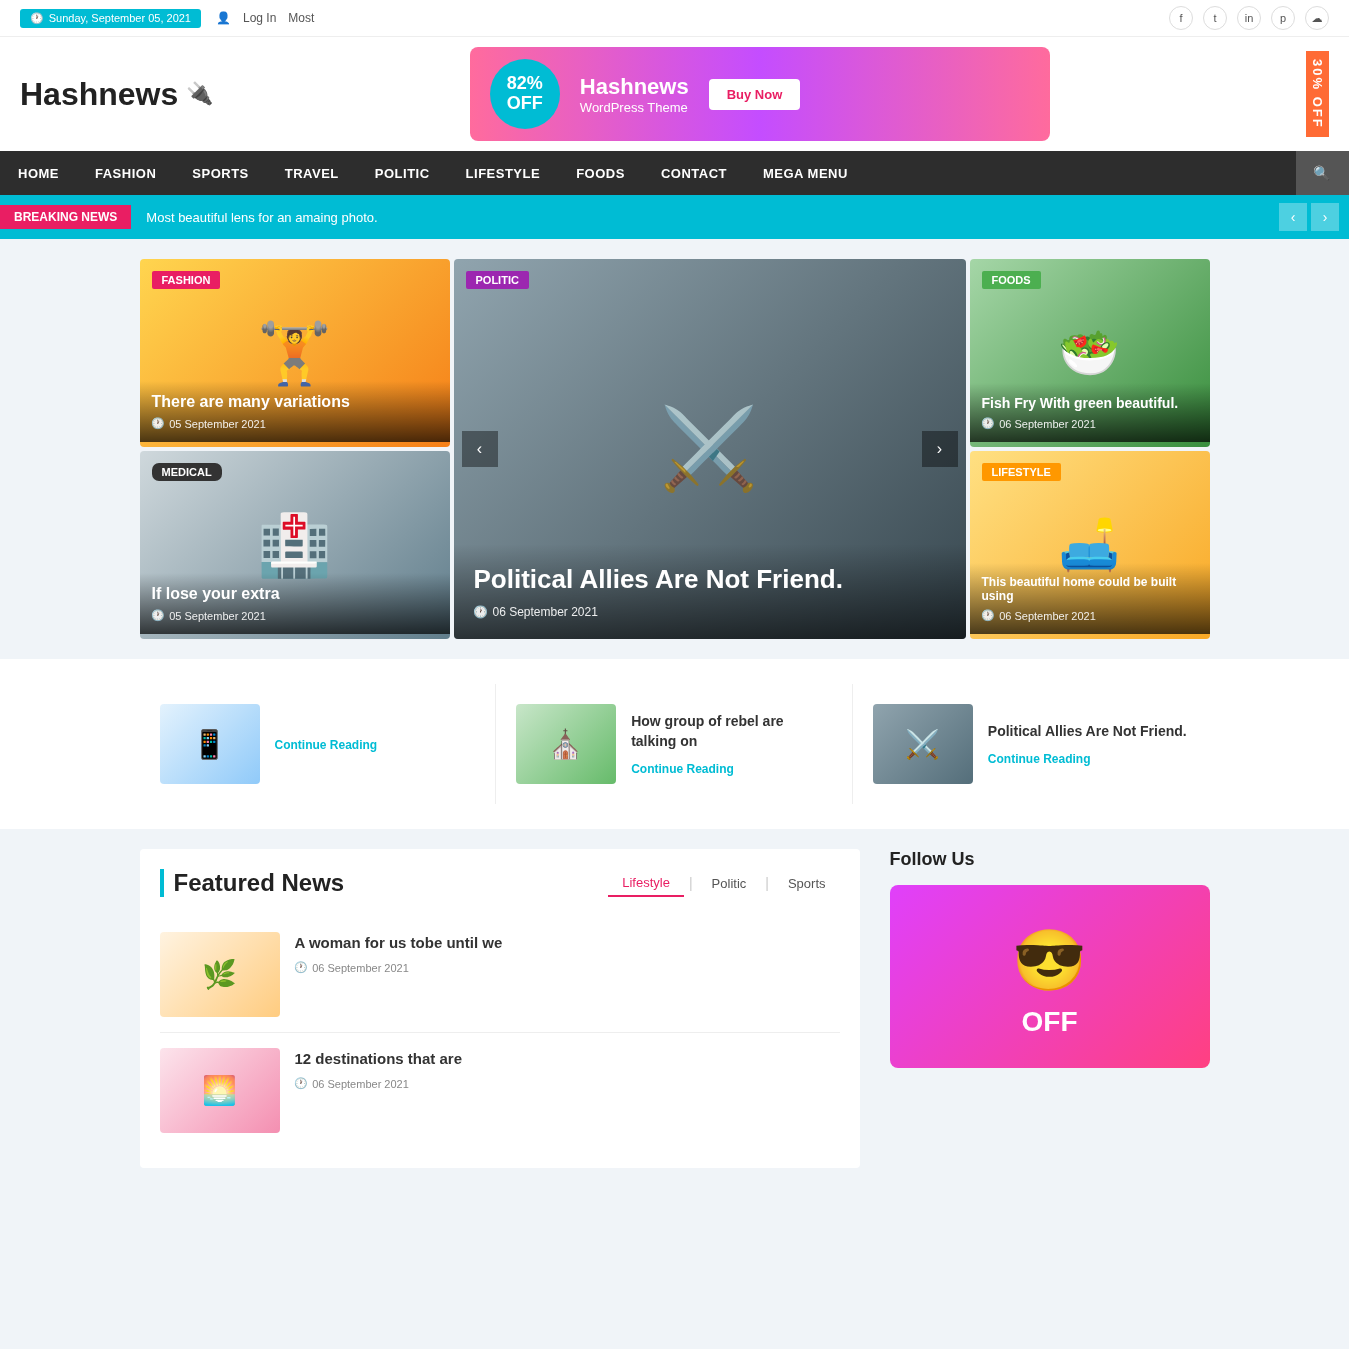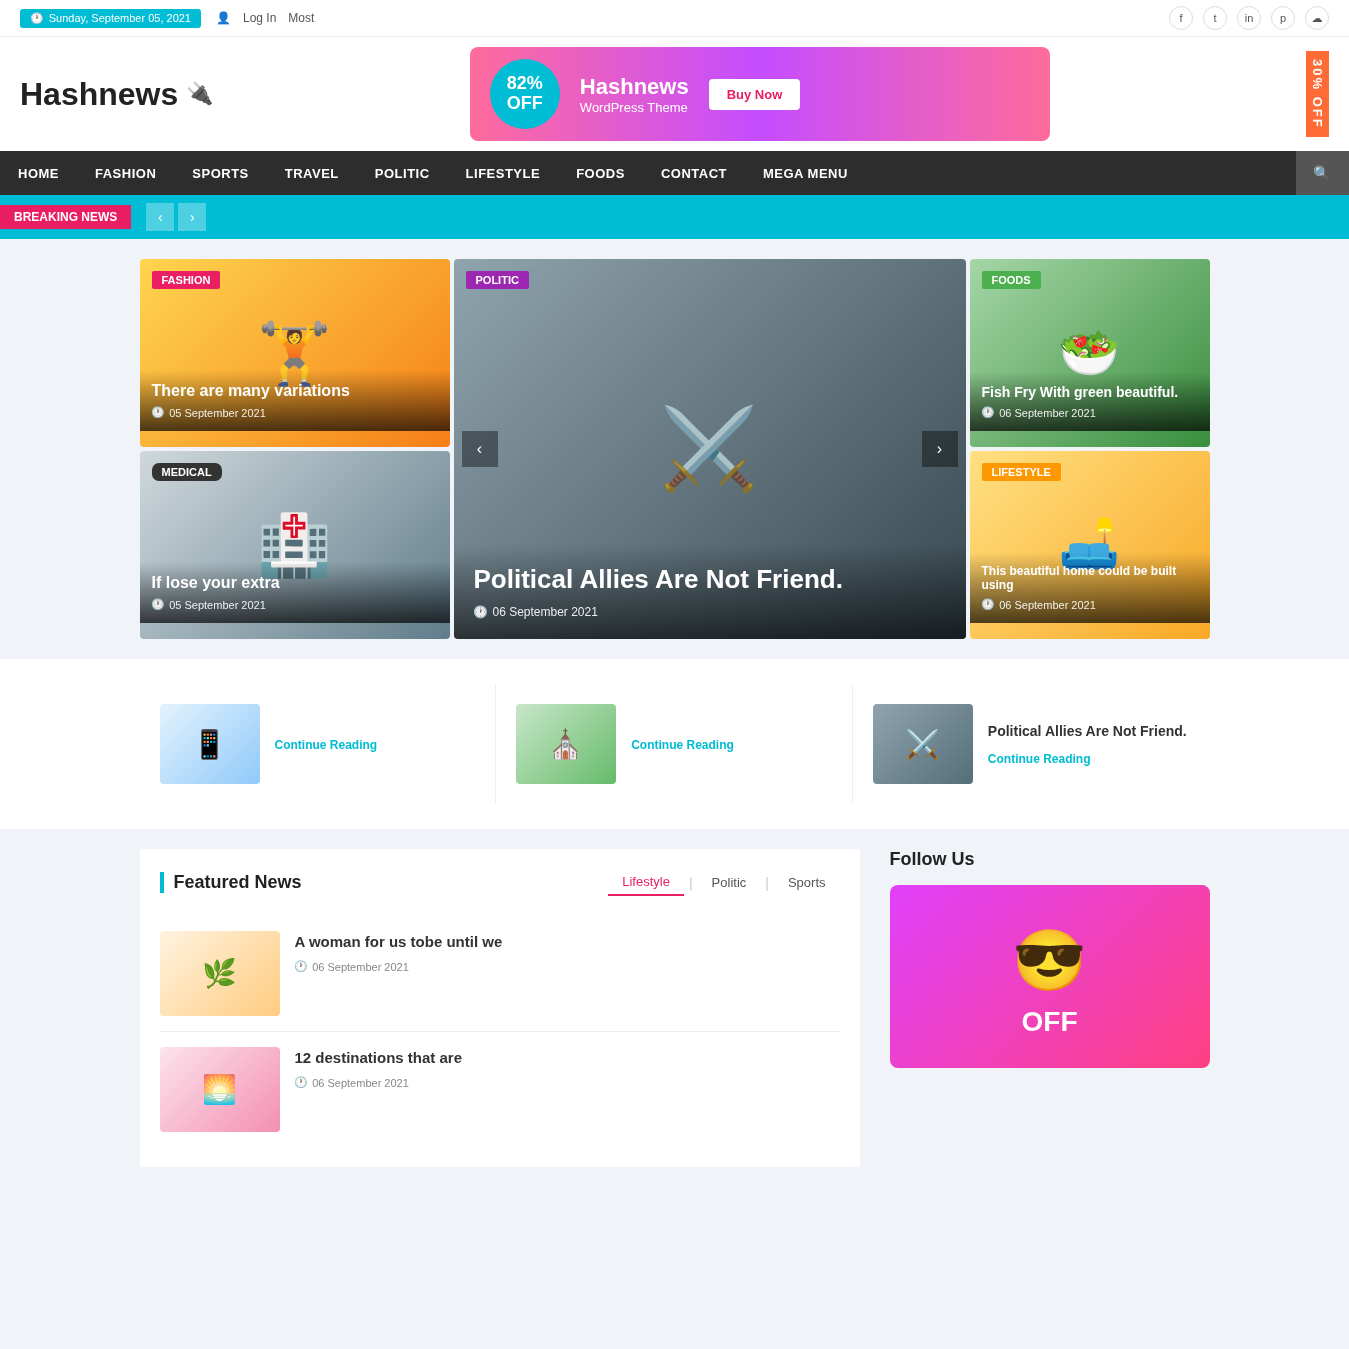--- a/index.html
+++ b/index.html
@@ -45,21 +45,21 @@
 
     
     .left-cards { display: flex; flex-direction: column; gap: 4px; }
     .card { position: relative; overflow: hidden; border-radius: 4px; }
     .card-badge { position: absolute; top: 12px; left: 12px; padding: 3px 10px; font-size: 11px; font-weight: 700; text-transform: uppercase; border-radius: 2px; color: #fff; }
     .badge-fashion { background: #e91e63; }
     .badge-medical { background: #333; border-radius: 7px; }
     .badge-politic { background: #9c27b0; }
     .badge-foods { background: #4caf50; }
     .badge-lifestyle { background: #ff9800; }
-    .card-content { position: absolute; bottom: 16px; left: 0; right: 0; padding: 12px; color: #fff; background: linear-gradient(transparent, rgba(0,0,0,0.7)); }
+    .card-content { position: absolute; bottom: 5px; left: 0; right: 0; padding: 12px; color: #fff; background: linear-gradient(transparent, rgba(0,0,0,0.7)); }
     .card-title { font-size: 16px; font-weight: 700; margin-bottom: 6px; }
     .card-date { font-size: 11px; opacity: 0.9; display: flex; align-items: center; gap: 4px; }
 
     
     .hero-center { position: relative; overflow: hidden; border-radius: 4px; }
     .hero-overlay { position: absolute; bottom: 0; left: 0; right: 0; padding: 20px; color: #fff; background: linear-gradient(transparent, rgba(0,0,0,0.6)); }
     .hero-title { font-size: 26px; font-weight: 700; margin-bottom: 10px; }
     .hero-date { font-size: 12px; opacity: 0.9; display: flex; align-items: center; gap: 4px; }
     .hero-prev, .hero-next { position: absolute; top: 50%; transform: translateY(-50%); background: rgba(0,0,0,0.4); color: #fff; border: none; width: 36px; height: 36px; cursor: pointer; font-size: 16px; display: flex; align-items: center; justify-content: center; }
     .hero-prev { left: 8px; }
@@ -86,21 +86,21 @@
     .feat-text h4 { font-size: 14px; font-weight: 700; margin-bottom: 8px; line-height: 1.4; }
     .feat-link { color: #00bcd4; font-size: 12px; font-weight: 600; text-decoration: none; cursor: pointer; }
 
     
     .bottom-section { max-width: 1100px; margin: 0 auto; padding: 0 15px 30px; }
     .bottom-grid { display: grid; grid-template-columns: 1fr 320px; gap: 30px; }
 
     
     .featured-news { background: #fff; padding: 20px; border-radius: 4px; }
     .section-header { display: flex; align-items: center; justify-content: space-between; margin-bottom: 20px; }
-    .section-title { font-size: 18px; font-weight: 700; color: #222; border-left: 4px solid #00bcd4; padding-left: 10px; }
+    .section-title { font-size: 24px; font-weight: 700; color: #222; border-left: 4px solid #00bcd4; padding-left: 10px; }
     .tabs { display: flex; align-items: center; gap: 5px; }
     .tab { padding: 5px 14px; font-size: 13px; cursor: pointer; color: #555; }
     .tab.active { color: #e91e63; border-bottom: 2px solid #e91e63; }
     .tab-divider { color: #ccc; }
 
     .news-item { display: flex; gap: 15px; padding: 15px 0; border-bottom: 1px solid #eee; }
     .news-item:last-child { border-bottom: none; }
     .news-thumb { width: 120px; height: 85px; border-radius: 4px; flex-shrink: 0; }
     .news-thumb-1 { background: linear-gradient(135deg, #fff3e0 0%, #ffcc80 100%); display: flex; align-items: center; justify-content: center; font-size: 28px; }
     .news-thumb-2 { background: linear-gradient(135deg, #fce4ec 0%, #f48fb1 100%); display: flex; align-items: center; justify-content: center; font-size: 28px; }
@@ -177,20 +177,21 @@
     <div class="nav-item">LIFESTYLE</div>
     <div class="nav-item">FOODS</div>
     <div class="nav-item">CONTACT</div>
     <div class="nav-item">MEGA MENU</div>
   </div>
   <div class="nav-search">🔍</div>
 </nav>
 
 <div class="breaking">
   <div class="breaking-label">BREAKING NEWS</div>
+  <div class="breaking-text">Most beautiful lens for an amaing photo.</div>
   <div class="breaking-nav">
     <button class="breaking-btn">‹</button>
     <button class="breaking-btn">›</button>
   </div>
 </div>
 
 <div class="main-container">
 
   <div class="hero-grid">
 
@@ -271,20 +272,21 @@
       <div class="feat-card">
         <div class="feat-thumb feat-thumb-1">📱</div>
         <div class="feat-text">
           <a class="feat-link">Continue Reading</a>
         </div>
       </div>
 
       <div class="feat-card">
         <div class="feat-thumb feat-thumb-2">⛪</div>
         <div class="feat-text">
+          <h4>How group of rebel are talking on</h4>
           <a class="feat-link">Continue Reading</a>
         </div>
       </div>
 
       <div class="feat-card">
         <div class="feat-thumb feat-thumb-3">⚔️</div>
         <div class="feat-text">
           <h4>Political Allies Are Not Friend.</h4>
           <a class="feat-link">Continue Reading</a>
         </div>

